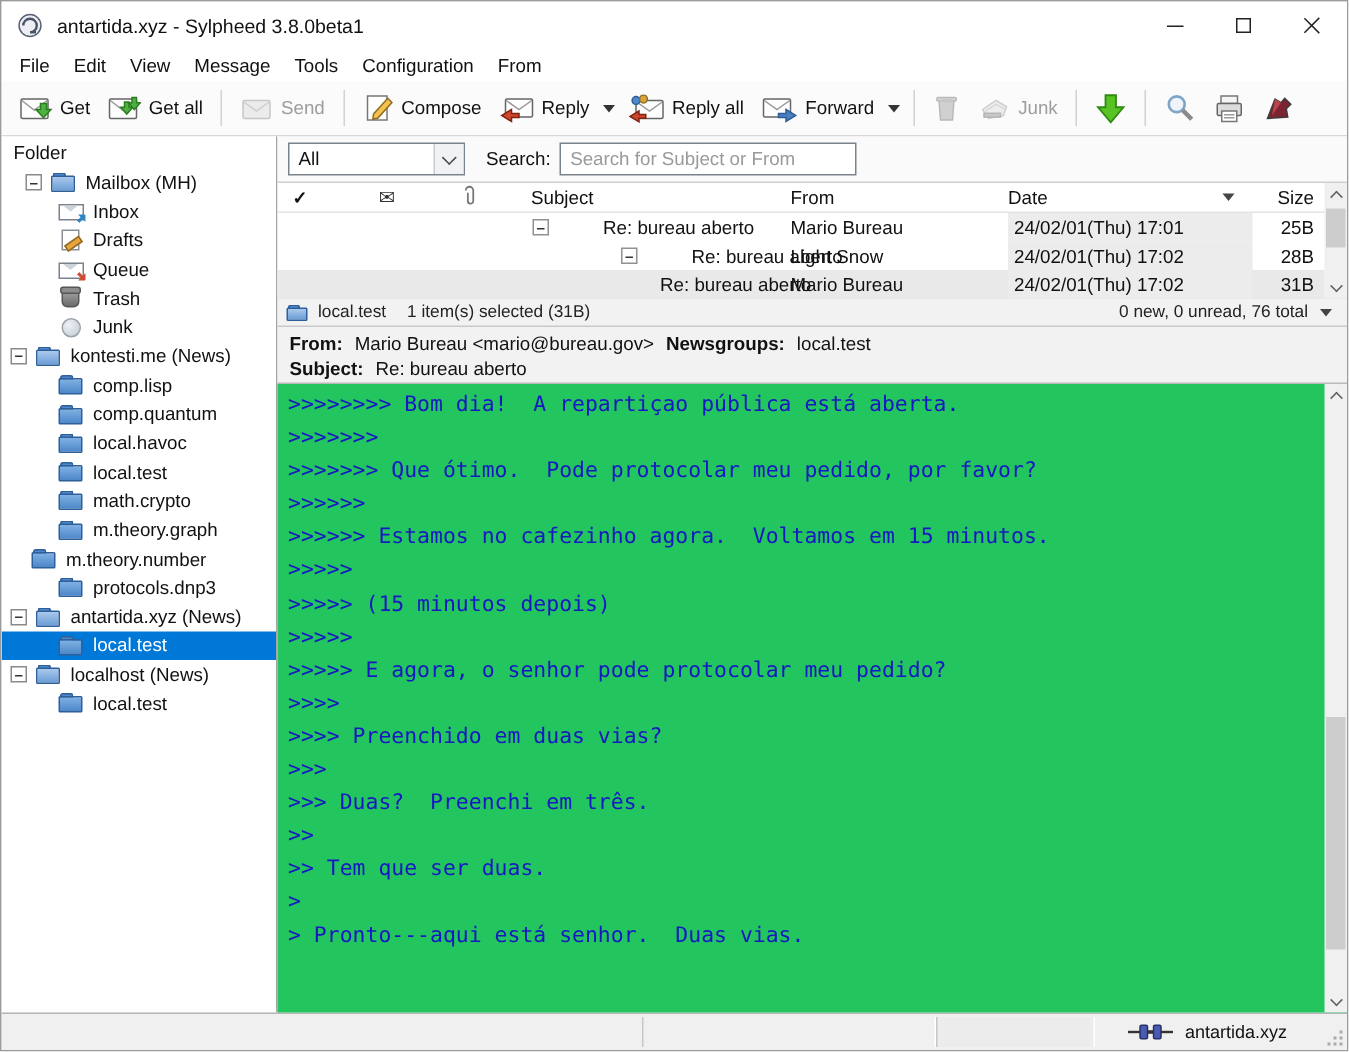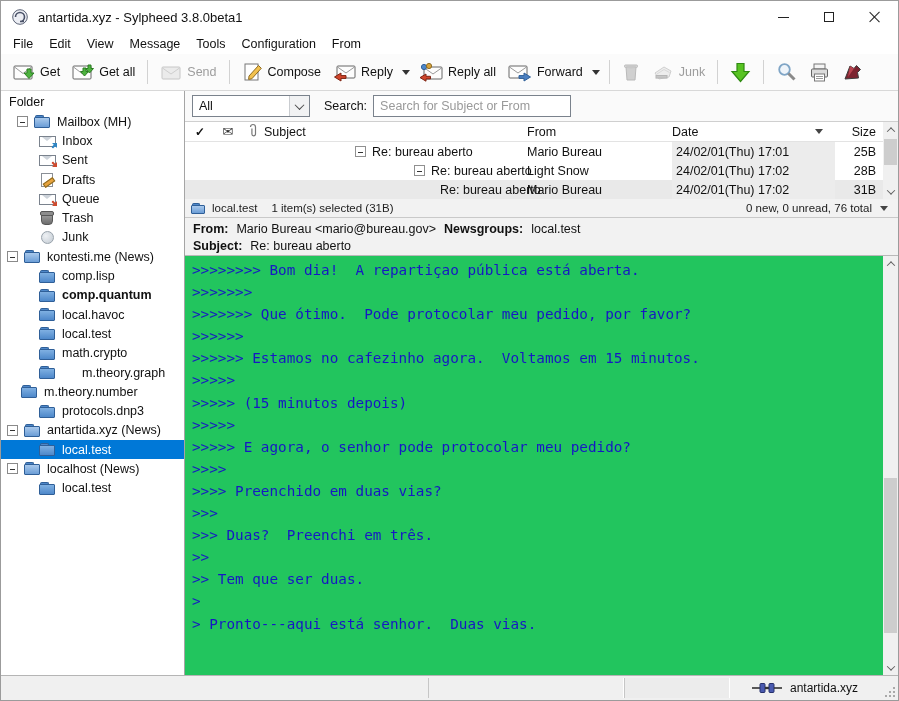--- a/index.html
+++ b/index.html
@@ -67,21 +67,21 @@
   .combo-value { flex:1; padding-left:6px; color:#111; }
   .combo-btn { width:20px; height:100%; background:#f1f2f3; border-left:1px solid #c9ccd0; display:flex; align-items:center; justify-content:center; }
   .chev-down { width:7px; height:7px; border-right:1.5px solid #4a4a4a; border-bottom:1.5px solid #4a4a4a; transform:rotate(45deg) translate(-1px,-1px); }
   .search-label { font-size:12.5px; margin:0 6px 0 14px; color:#111; }
   .search-input { width:198px; height:22px; border:1px solid #7a828c; font-size:12.5px; padding:0 6px; font-family:"Liberation Sans",sans-serif; color:#111; }
   .search-input::placeholder { color:#9a9a9a; }
 
   
   .list-block { position:relative; flex:none; height:77px; background:#fff; border-bottom:1px solid #c9c9c9; }
   .list-header { display:flex; height:20px; align-items:center; font-size:12.5px; color:#111; border-bottom:1px solid #e3e3e3; margin-right:15px; }
-  .col-subject { flex:none; width:342px; display:flex; align-items:center; }
+  .col-subject { flex:none; width:342px; display:flex; align-items:center;gap:30px; }
   .col-from { flex:none; width:145px; }
   .col-date { flex:none; width:163px; display:flex; align-items:center; }
   .col-size { flex:none; width:49px; text-align:right; padding-right:8px; }
   .hdr-mark { width:30px; text-align:center; }
   .hdr-unread { width:26px; text-align:center; }
   .hdr-clip { width:23px; text-align:center; }
   .glyph-check::before { content:"\2713"; font-weight:bold; font-size:12px; }
   .glyph-envelope::before { content:"\2709"; font-size:13px; color:#333; }
   .sort-caret { margin-left:auto; margin-right:12px; width:0; height:0; border-left:4.5px solid transparent; border-right:4.5px solid transparent; border-top:5px solid #444; }
   .msg-row { display:flex; height:19px; align-items:center; font-size:12.5px; color:#111; margin-right:15px; }
@@ -285,24 +285,20 @@
           <div class="folder-row" style="padding-left: 16px;">
             <span class="expander"></span>
             <span class="ico ico-folder-open"></span>
             <span>Mailbox (MH)</span>
           </div>
           <div class="folder-row" style="padding-left: 38px;">
             <span class="ico ico-env ico-inbox"></span>
             <span>Inbox</span>
           </div>
           <div class="folder-row" style="padding-left: 38px;">
-            <span class="ico ico-env ico-sent"></span>
-            <span>Sent</span>
-          </div>
-          <div class="folder-row" style="padding-left: 38px;">
             <span class="ico ico-drafts"></span>
             <span>Drafts</span>
           </div>
           <div class="folder-row" style="padding-left: 38px;">
             <span class="ico ico-env ico-queue"></span>
             <span>Queue</span>
           </div>
           <div class="folder-row" style="padding-left: 38px;">
             <span class="ico ico-trash"></span>
             <span>Trash</span>
@@ -313,37 +309,37 @@
           </div>
           <div class="folder-row" style="padding-left: 6px;">
             <span class="expander"></span>
             <span class="ico ico-folder-open"></span>
             <span>kontesti.me (News)</span>
           </div>
           <div class="folder-row" style="padding-left: 38px;">
             <span class="ico ico-folder"></span>
             <span>comp.lisp</span>
           </div>
-          <div class="folder-row" style="padding-left: 38px; font-weight: bold;">
+          <div class="folder-row" style="padding-left: 38px;">
             <span class="ico ico-folder"></span>
             <span>comp.quantum</span>
           </div>
           <div class="folder-row" style="padding-left: 38px;">
             <span class="ico ico-folder"></span>
             <span>local.havoc</span>
           </div>
           <div class="folder-row" style="padding-left: 38px;">
             <span class="ico ico-folder"></span>
             <span>local.test</span>
           </div>
           <div class="folder-row" style="padding-left: 38px;">
             <span class="ico ico-folder"></span>
             <span>math.crypto</span>
           </div>
-          <div class="folder-row" style="padding-left: 38px; gap: 20px;">
+          <div class="folder-row" style="padding-left: 38px;">
             <span class="ico ico-folder"></span>
             <span>m.theory.graph</span>
           </div>
           <div class="folder-row" style="padding-left: 20px;">
             <span class="ico ico-folder"></span>
             <span>m.theory.number</span>
           </div>
           <div class="folder-row" style="padding-left: 38px;">
             <span class="ico ico-folder"></span>
             <span>protocols.dnp3</span>

